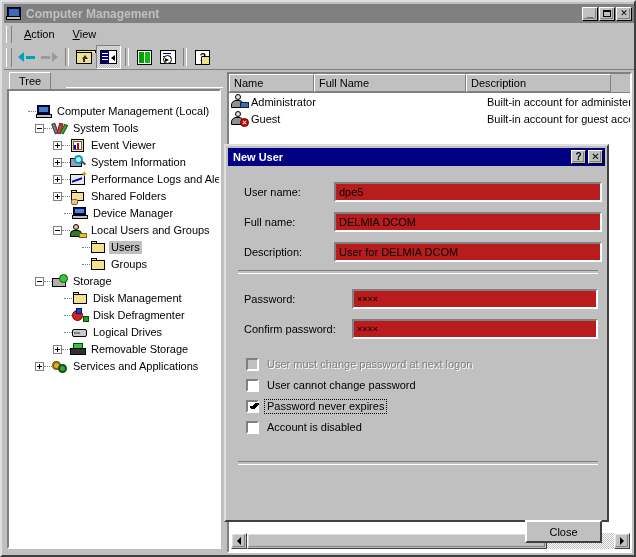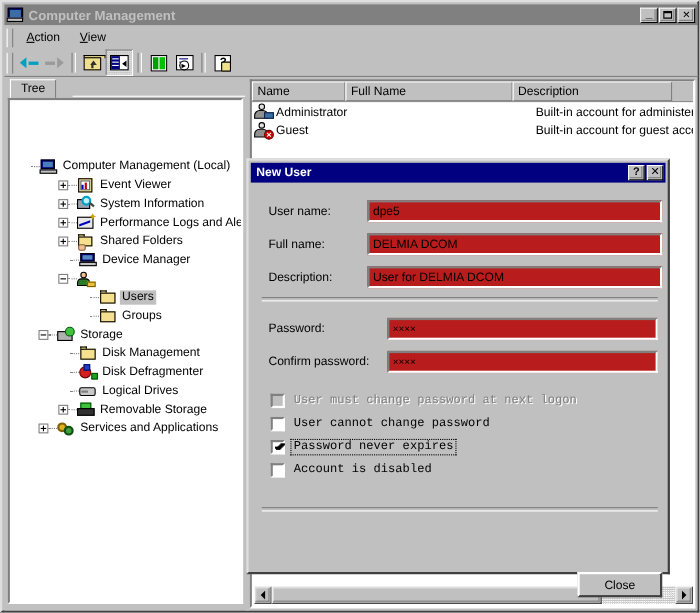--- a/index.html
+++ b/index.html
@@ -90,21 +90,21 @@
   .body{position:absolute;left:2px;top:68px;width:630px;height:485px;background:#c0c0c0;}
 
   
   .treepane{position:absolute;left:1px;top:0px;width:218px;height:485px;}
   .tabrow{position:absolute;left:0;top:2px;height:18px;width:218px;}
   .tab{position:absolute;left:4px;top:0;height:18px;padding:2px 9px 0 9px;background:#c0c0c0;
        border:1px solid;border-color:#ffffff #808080 #c0c0c0 #ffffff;box-sizing:border-box;font-size:11px;}
   .tabrest{position:absolute;left:61px;top:15px;right:0;height:3px;border-top:1px solid #fff;}
   .treebox{position:absolute;left:2px;top:19px;width:214px;height:460px;background:#fff;
            border:2px solid;border-color:#808080 #ffffff #ffffff #808080;box-sizing:border-box;overflow:hidden;}
-  .tree{position:relative;padding:12px 0 0 4px;margin-top:40px;}
+  .tree{position:relative;padding:12px 0 0 4px;}
   .trow{display:flex;align-items:center;height:17px;position:relative;white-space:nowrap;}
   .tlabeltxt{font-size:11px;color:#000;padding:0 2px;line-height:13px;}
   .trow.sel .tlabeltxt{background:#c0c0c0;}
   .exp{width:9px;height:9px;border:1px solid #808080;background:#fff;position:relative;
        display:inline-block;box-sizing:border-box;flex:0 0 auto;cursor:default;}
   .exp:before{content:"";position:absolute;left:1px;top:3px;width:5px;height:1px;background:#000;}
   .exp.plus:after{content:"";position:absolute;left:3px;top:1px;width:1px;height:5px;background:#000;}
   .spacer{display:inline-block;flex:0 0 auto;}
   .hdot{display:inline-block;width:8px;border-top:1px dotted #808080;height:1px;flex:0 0 auto;}
 
@@ -204,21 +204,21 @@
   .fin.pw{font-family:"Liberation Sans",sans-serif;font-size:9px;letter-spacing:0px;padding-top:3px;}
 
   .etched{position:absolute;height:2px;border-top:1px solid #808080;border-bottom:1px solid #ffffff;}
 
   .cbrow{position:absolute;display:flex;align-items:center;height:15px;}
   .cb{width:13px;height:13px;background:#fff;border:2px solid;
       border-color:#808080 #ffffff #ffffff #808080;box-sizing:border-box;position:relative;flex:0 0 auto;cursor:default;}
   .cb.dis{background:#c0c0c0;}
   .cb.on:after{content:"";position:absolute;left:2px;top:4px;width:4px;height:2px;background:#000;
                box-shadow:1px 1px 0 #000, 2px 0 0 #000, 3px -1px 0 #000, 4px -2px 0 #000, 5px -3px 0 #000;}
-  .cblbl{font-size:11px;color:#000;margin-left:6px;padding:0 2px;line-height:13px;font-family:Liberation Mono, monospace;}
+  .cblbl{font-size:11px;color:#000;margin-left:6px;padding:0 2px;line-height:13px;}
   .cblbl.dis{color:#808080;text-shadow:1px 1px 0 #ffffff;}
   .cblbl.focus{outline:1px dotted #000;outline-offset:0px;}
 
   .dbtn2{position:absolute;width:77px;height:23px;background:#c0c0c0;
          border:2px solid;border-color:#ffffff #404040 #404040 #ffffff;box-sizing:border-box;
          font-size:11px;color:#000;display:flex;align-items:center;justify-content:center;cursor:default;}
   .dbtn2.default{border:1px solid #000;}
   .dbtn2.default .inner{position:absolute;left:1px;top:1px;right:1px;bottom:1px;
          border:2px solid;border-color:#ffffff #404040 #404040 #ffffff;box-sizing:border-box;}
   .dbtn2 .cap{position:relative;z-index:2;}
@@ -328,20 +328,31 @@
               <span class="hdot"></span>
               <span class="ti ti-comp">
                 <i class="s">
                   <i></i>
                 </i>
                 <i class="b"></i>
               </span>
               <span class="tlabeltxt">Computer Management (Local)</span>
             </div>
             <div class="trow">
+              <span class="spacer" style="width:22px"></span>
+              <span class="exp minus"></span>
+              <span class="hdot"></span>
+              <span class="ti ti-tools">
+                <i class="w1"></i>
+                <i class="w2"></i>
+                <i class="w3"></i>
+              </span>
+              <span class="tlabeltxt">System Tools</span>
+            </div>
+            <div class="trow">
               <span class="spacer" style="width:40px"></span>
               <span class="exp plus"></span>
               <span class="hdot"></span>
               <span class="ti ti-evt">
                 <i class="f"></i>
                 <i class="p"></i>
                 <i class="b1"></i>
                 <i class="b2"></i>
               </span>
               <span class="tlabeltxt">Event Viewer</span>
@@ -393,20 +404,21 @@
             </div>
             <div class="trow">
               <span class="spacer" style="width:40px"></span>
               <span class="exp minus"></span>
               <span class="hdot"></span>
               <span class="ti ti-luser">
                 <i class="head"></i>
                 <i class="body"></i>
                 <i class="k"></i>
               </span>
+              <span class="tlabeltxt">Local Users and Groups</span>
             </div>
             <div class="trow sel">
               <span class="spacer" style="width:58px"></span>
               <span class="spacer" style="width:11px"></span>
               <span class="hdot"></span>
               <span class="ti ti-fold">
                 <i class="t"></i>
                 <i class="f"></i>
               </span>
               <span class="tlabeltxt">Users</span>

